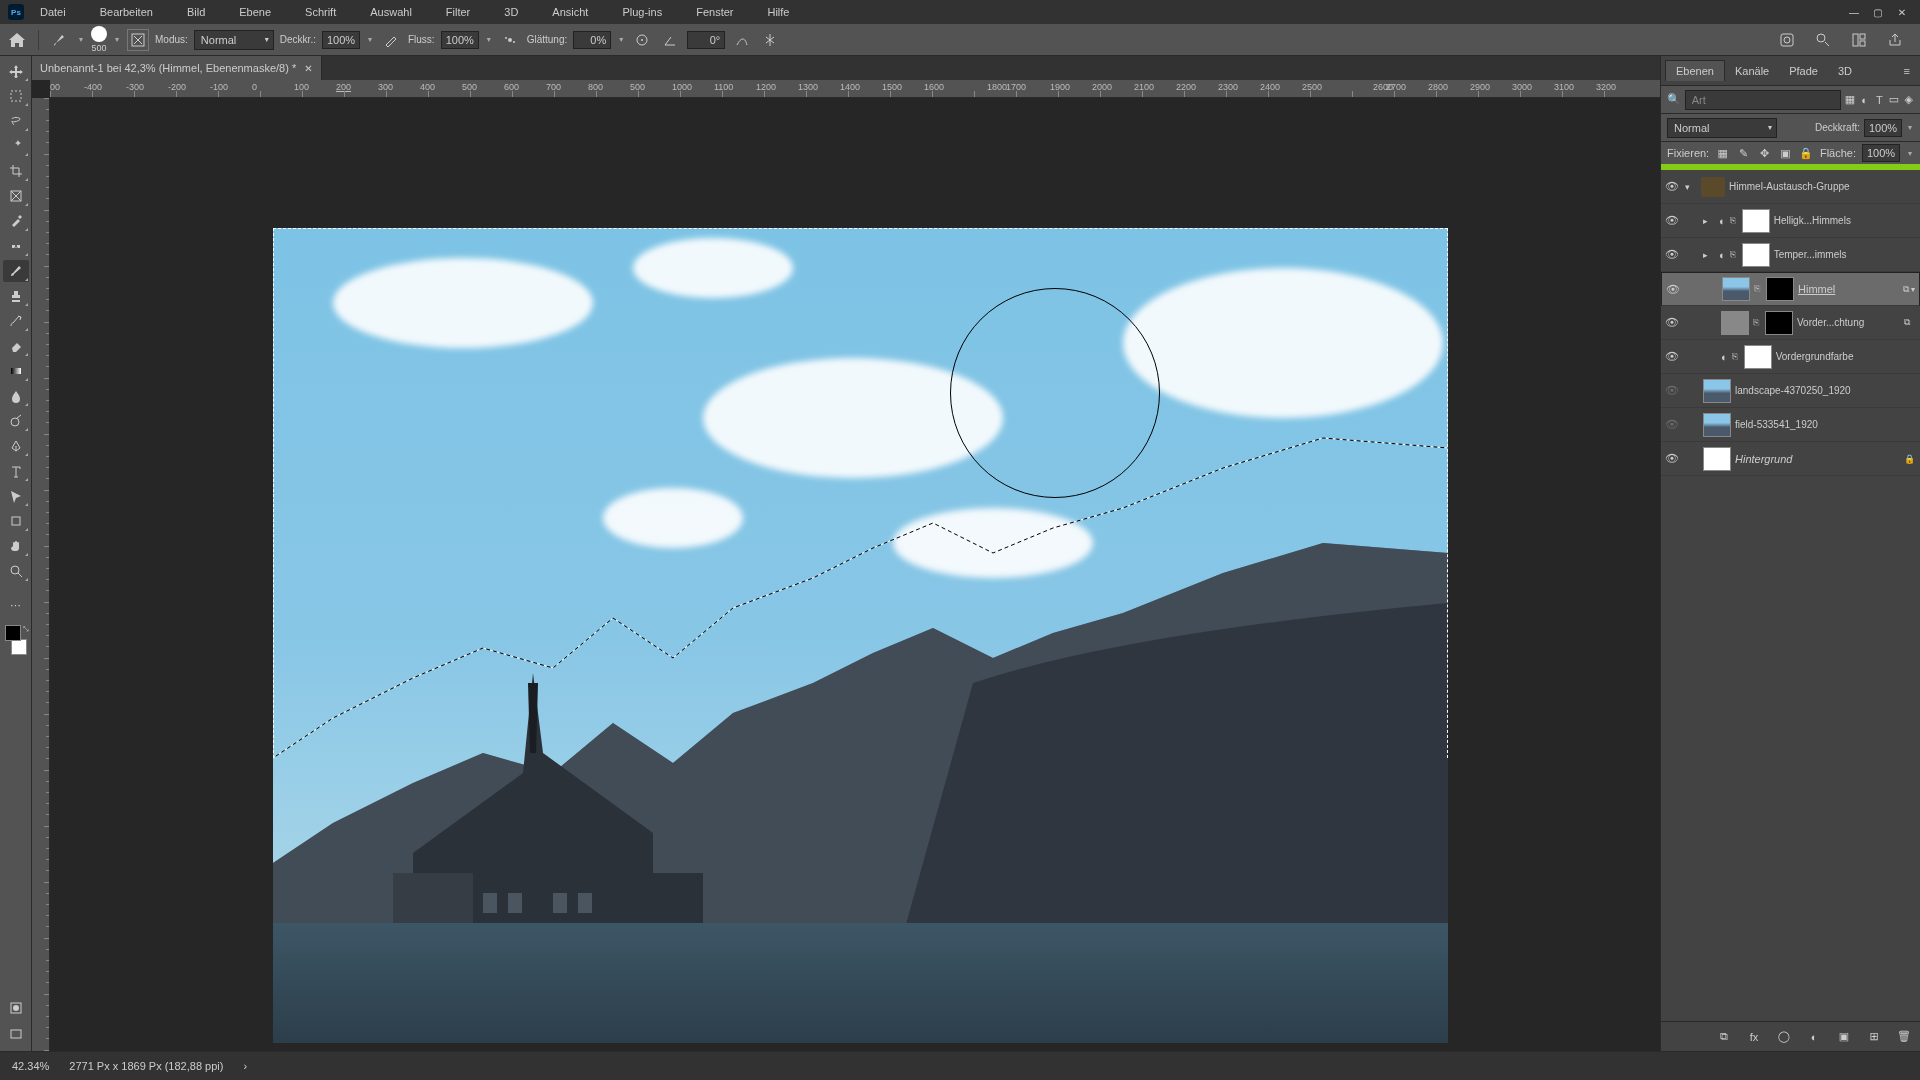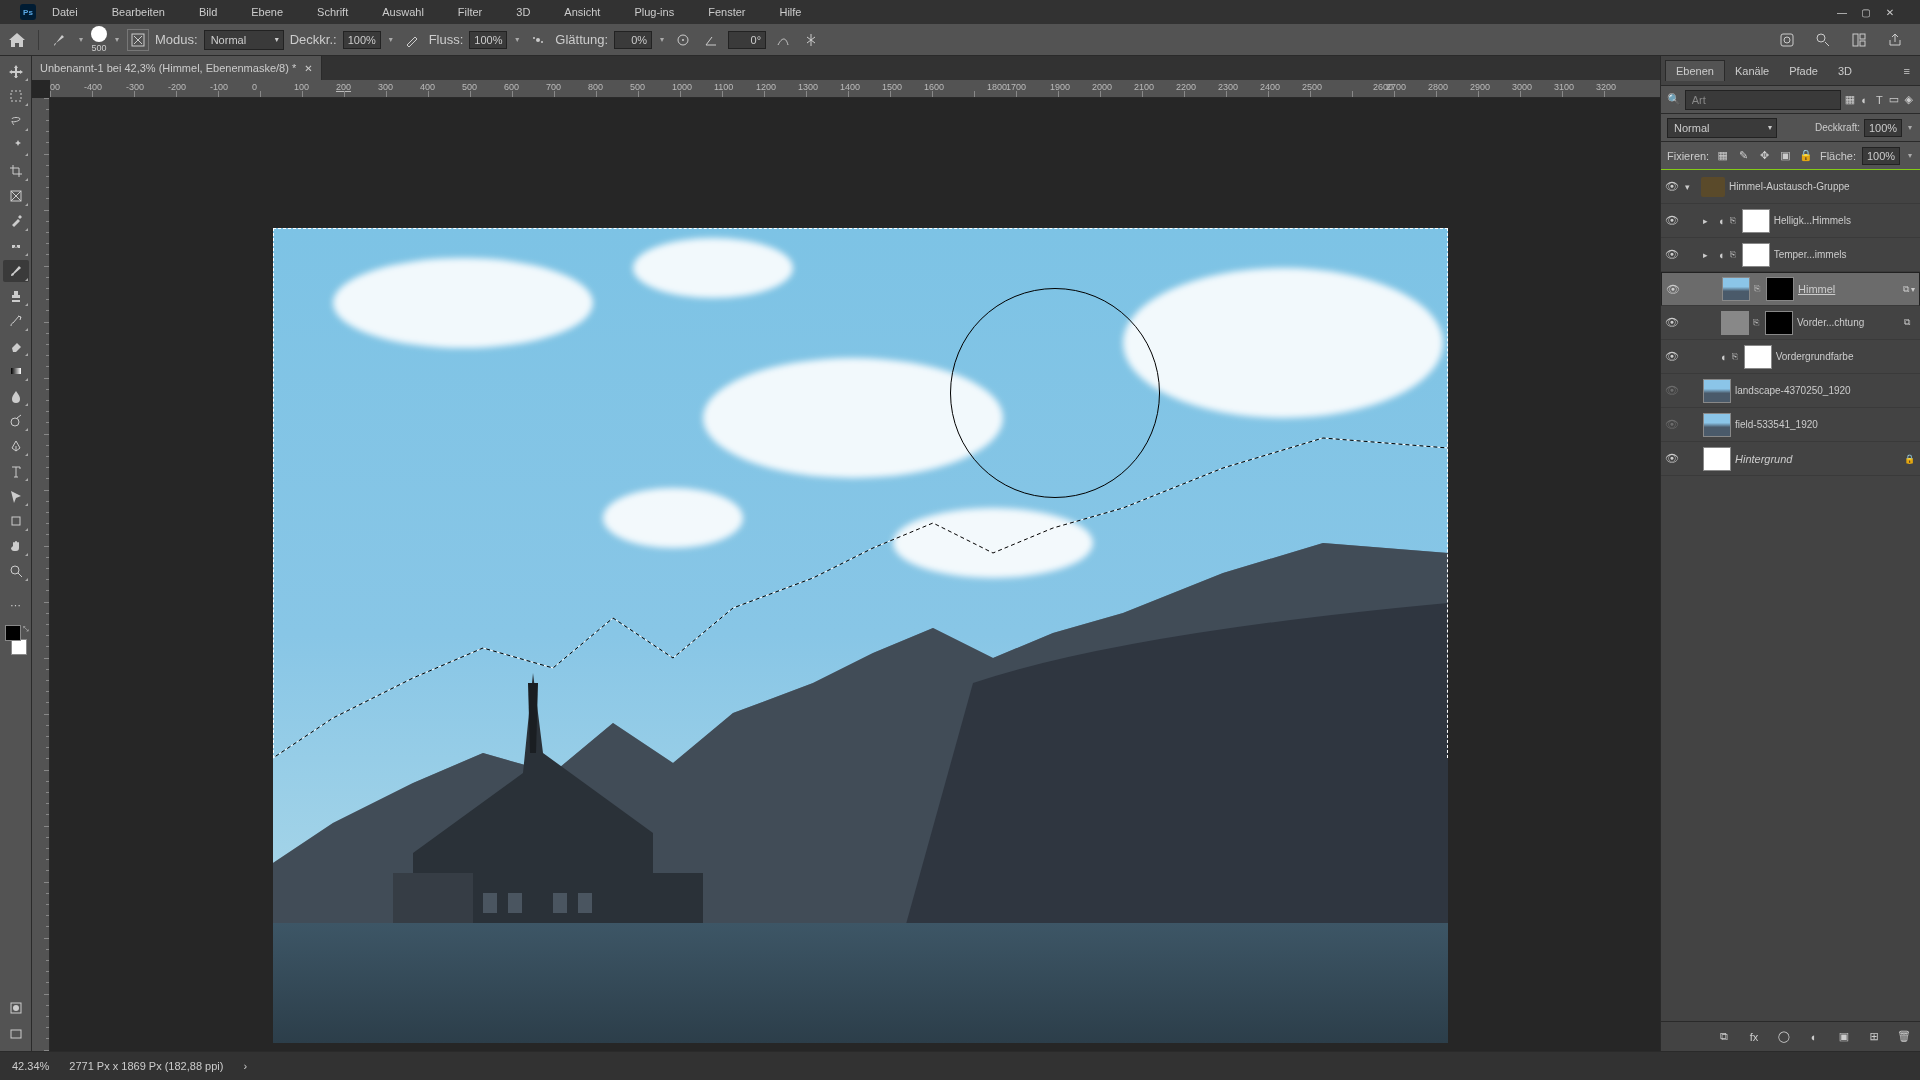--- a/index.html
+++ b/index.html
@@ -1,32 +1,32 @@
 <!DOCTYPE html>
 <html><head>
 <meta charset="utf-8">
 <style>
 *{margin:0;padding:0;box-sizing:border-box;font-family:"Segoe UI",Tahoma,sans-serif;font-size:11px;color:#ccc;user-select:none}
 body{background:#323232;width:1920px;height:1080px;overflow:hidden;position:relative}
-.titlebar{height:24px;background:#323232;display:flex;align-items:center;padding:0 20px}
+.titlebar{height:24px;background:#323232;display:flex;align-items:center;padding:0 8px}
 .app-icon{width:16px;height:16px;background:#001c33;border-radius:3px;display:flex;align-items:center;justify-content:center;color:#5aa9e6;font-weight:bold;font-size:8px;margin-right:8px}
 .menu{display:flex;gap:18px}
 .menu span{padding:2px 8px;cursor:pointer}
 .win-ctrl{margin-left:auto;display:flex;gap:4px}
 .win-ctrl div{width:20px;height:16px;display:flex;align-items:center;justify-content:center;cursor:pointer;font-size:10px}
 .optbar{height:32px;background:#535353;display:flex;align-items:center;padding:0 6px;gap:6px;border-bottom:1px solid #2a2a2a}
 .home-ic{width:22px;height:22px;display:flex;align-items:center;justify-content:center}
 .sep{width:1px;height:20px;background:#3a3a3a;margin:0 4px}
 .brush-ic{width:22px;height:22px;display:flex;align-items:center;justify-content:center;position:relative}
 .preset{display:flex;flex-direction:column;align-items:center;gap:1px}
 .preset .dot{width:16px;height:16px;border-radius:50%;background:#fff}
 .preset .sz{font-size:9px}
 .chev{font-size:8px;color:#aaa;padding:0 2px}
 .swap{width:22px;height:22px;border:1px solid #777;display:flex;align-items:center;justify-content:center}
-.lbl{font-size:13px;color:#ccc}
+.lbl{font-size:10px;color:#ccc}
 .sel{background:#3a3a3a;border:1px solid #222;padding:2px 20px 2px 6px;min-width:80px;position:relative;height:20px;display:flex;align-items:center}
 .sel::after{content:"▾";position:absolute;right:4px;font-size:8px}
 .val{background:#3a3a3a;border:1px solid #222;padding:2px 4px;width:38px;text-align:right;height:18px}
 .ic-btn{width:22px;height:22px;display:flex;align-items:center;justify-content:center;cursor:pointer}
 .optbar .right{margin-left:auto;display:flex;gap:14px;padding-right:8px}
 .workspace{position:absolute;top:56px;left:0;right:0;bottom:29px;display:flex}
 .toolbox{width:32px;background:#535353;display:flex;flex-direction:column;align-items:center;padding-top:4px;gap:3px;border-right:1px solid #2a2a2a}
 .tool{width:26px;height:22px;display:flex;align-items:center;justify-content:center;cursor:pointer;border-radius:2px;position:relative}
 .tool.active{background:#3a3a3a}
 .tool .tri{position:absolute;right:1px;bottom:1px;width:0;height:0;border-left:3px solid transparent;border-bottom:3px solid #aaa}
@@ -57,21 +57,21 @@
 .panels{width:260px;background:#535353;display:flex;flex-direction:column;border-left:1px solid #2a2a2a}
 .ptabs{height:30px;display:flex;align-items:center;padding:0 4px;border-bottom:1px solid #2a2a2a;background:#434343}
 .ptab{padding:4px 10px;cursor:pointer;font-size:11px}
 .ptab.active{background:#535353;border-top:1px solid #2a2a2a;border-left:1px solid #2a2a2a;border-right:1px solid #2a2a2a}
 .ptabs .more{margin-left:auto;padding:0 6px}
 .search{height:28px;display:flex;align-items:center;padding:0 6px;gap:4px;border-bottom:1px solid #2a2a2a}
 .search input{background:#3a3a3a;border:1px solid #222;flex:1;height:20px;padding:0 6px;color:#ccc;font-size:11px}
 .search input::placeholder{color:#888}
 .search .s-ic{width:18px;height:18px;display:flex;align-items:center;justify-content:center;cursor:pointer}
 .layer-opts{height:28px;display:flex;align-items:center;padding:0 6px;gap:4px;border-bottom:1px solid #2a2a2a}
-.locks{height:28px;display:flex;align-items:center;padding:0 6px;gap:6px;border-bottom:1px solid #84cc16;font-size:10px}
+.locks{height:28px;display:flex;align-items:center;padding:0 6px;gap:6px;border-bottom:6px solid #84cc16;font-size:10px}
 .locks .li{width:16px;height:16px;display:flex;align-items:center;justify-content:center}
 .layers{flex:1;overflow:auto;background:#434343}
 .layer{height:34px;display:flex;align-items:center;padding:0 2px;border-bottom:1px solid #3a3a3a;gap:4px}
 .layer.sel{background:#6b6b6b}
 .eye{width:18px;height:18px;display:flex;align-items:center;justify-content:center;font-size:11px}
 .indent{width:14px}
 .expand{width:12px;font-size:9px}
 .folder{width:24px;height:20px;background:#5a4a2a;border-radius:2px}
 .thumb{width:28px;height:24px;border:1px solid #888;background:#fff}
 .thumb.msk{background:#000}

